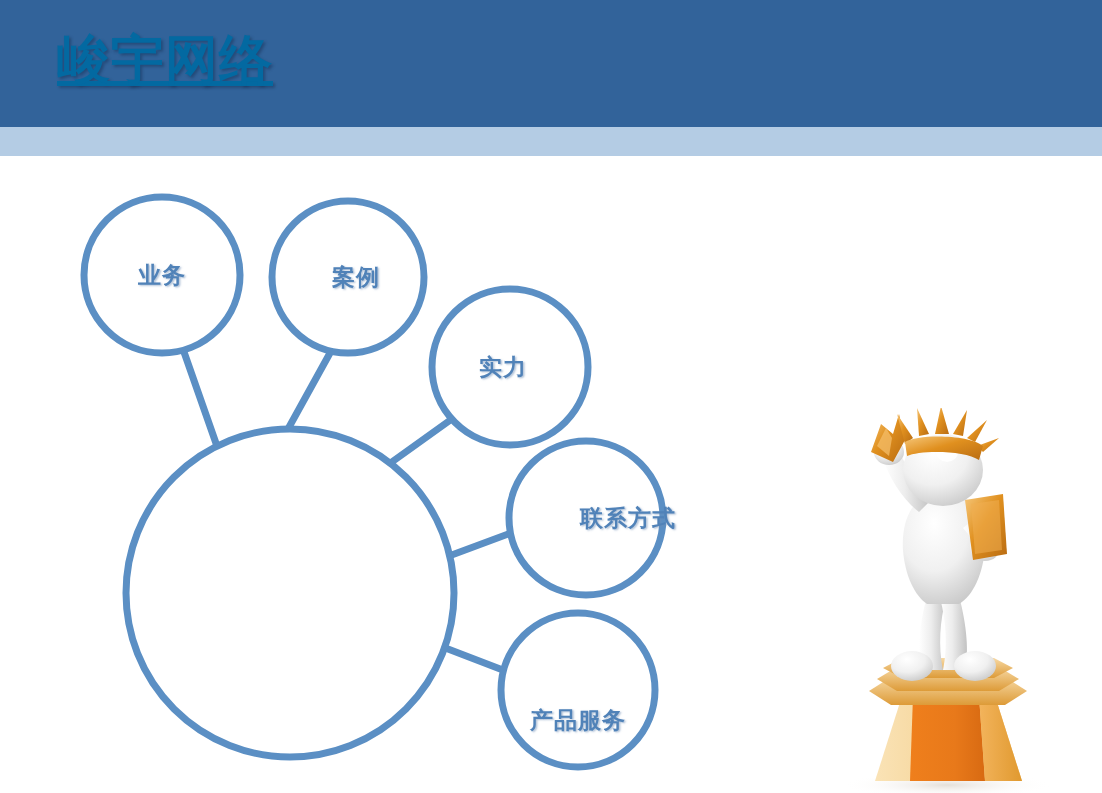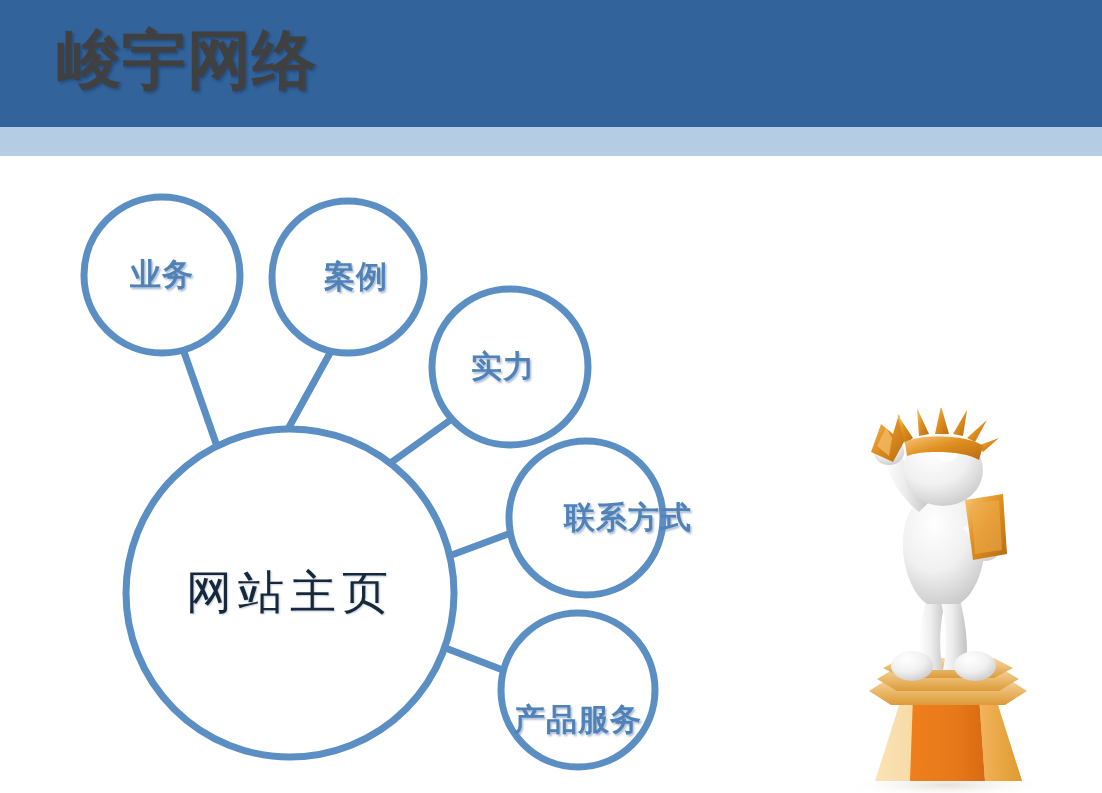--- a/index.html
+++ b/index.html
@@ -32,27 +32,28 @@
     left: 0;
     top: 127px;
     width: 1102px;
     height: 29px;
     background: #b4cce4;
   }
   .slide-title {
     position: absolute;
     left: 57px;
     top: 28px;
-    font-size: 64px;
+    font-size: 53px;
     font-weight: bold;
-    color: #404040;
+    color: #0369a1;
     letter-spacing: 1px;
     line-height: 64px;
     text-shadow: 2px 2px 3px rgba(20,45,80,0.45);
     white-space: nowrap;
+    text-decoration: underline;
   }
 
   
   #diagram {
     position: absolute;
     left: 0;
     top: 156px;
     width: 760px;
     height: 637px;
   }
@@ -62,21 +63,21 @@
 
   .node-label {
     position: absolute;
     transform: translate(-50%, -50%);
     font-weight: bold;
     color: #5082b8;
     text-shadow: 1.5px 1.5px 2px rgba(110,140,180,0.55);
     white-space: nowrap;
     pointer-events: none;
   }
-  .node-label.small { font-size: 31px; letter-spacing: 1px; }
+  .node-label.small { font-size: 23px; letter-spacing: 1px; }
   .node-label.center {
     font-family: "Liberation Serif", "DejaVu Serif", serif;
     font-size: 46px;
     font-weight: normal;
     color: #16293c;
     letter-spacing: 6px;
     text-shadow: 1px 1px 2px rgba(90,110,140,0.35);
   }
 
   
@@ -110,21 +111,20 @@
       <g stroke="#5b8fc4" fill="#ffffff">
         <circle cx="290" cy="437" r="164" stroke-width="7"></circle>
         <circle cx="162" cy="119" r="78" stroke-width="7"></circle>
         <circle cx="348" cy="121" r="76" stroke-width="7"></circle>
         <circle cx="510" cy="211" r="78" stroke-width="7"></circle>
         <circle cx="586" cy="362" r="77" stroke-width="7"></circle>
         <circle cx="578" cy="534" r="77" stroke-width="7"></circle>
       </g>
     </svg>
 
-    <div class="node-label center" style="left:290px; top:437px;">网站主页</div>
     <div class="node-label small" style="left:162px; top:119px;">业务</div>
     <div class="node-label small" style="left:356px; top:121px;">案例</div>
     <div class="node-label small" style="left:503px; top:211px;">实力</div>
     <div class="node-label small" style="left:586px; top:362px;margin-left:42px;">联系方式</div>
     <div class="node-label small" style="left:578px; top:564px;">产品服务</div>
   </div>
 
   <div id="mascot">
     <svg width="295" height="385" viewBox="0 0 295 385" xmlns="http://www.w3.org/2000/svg">
       <defs>

